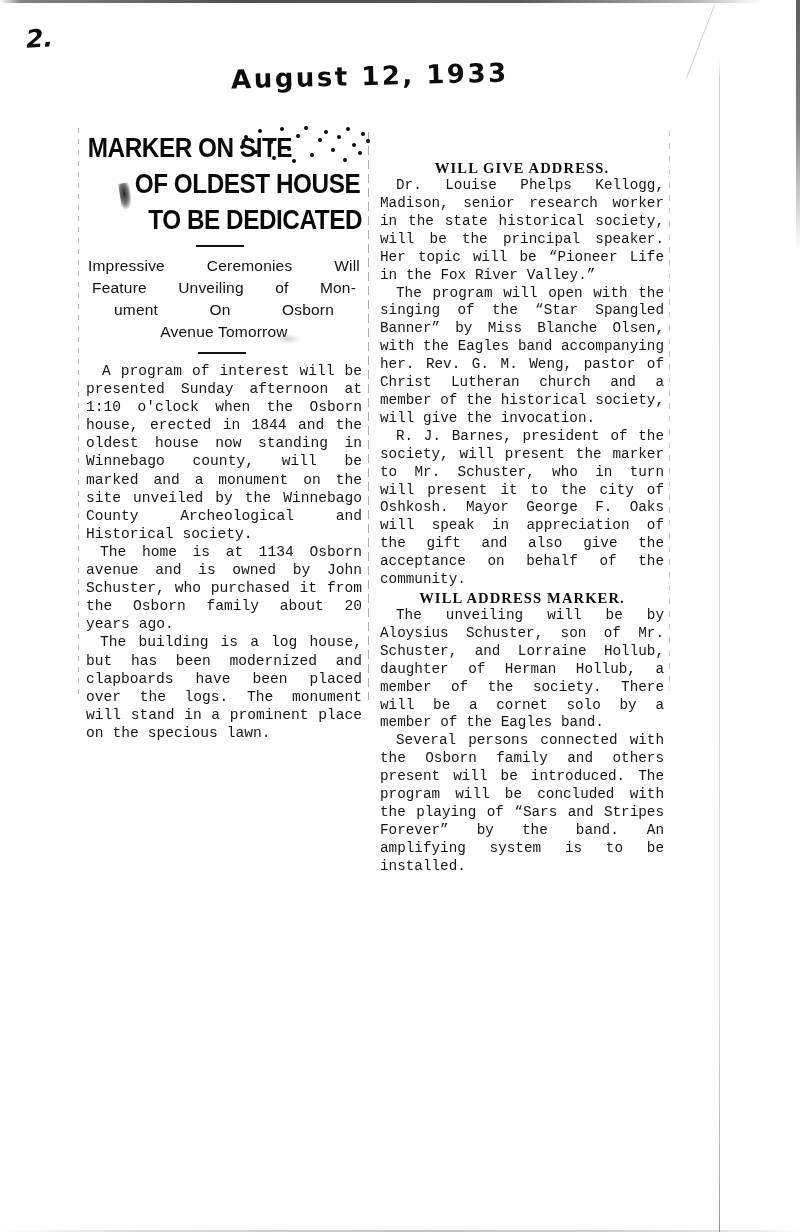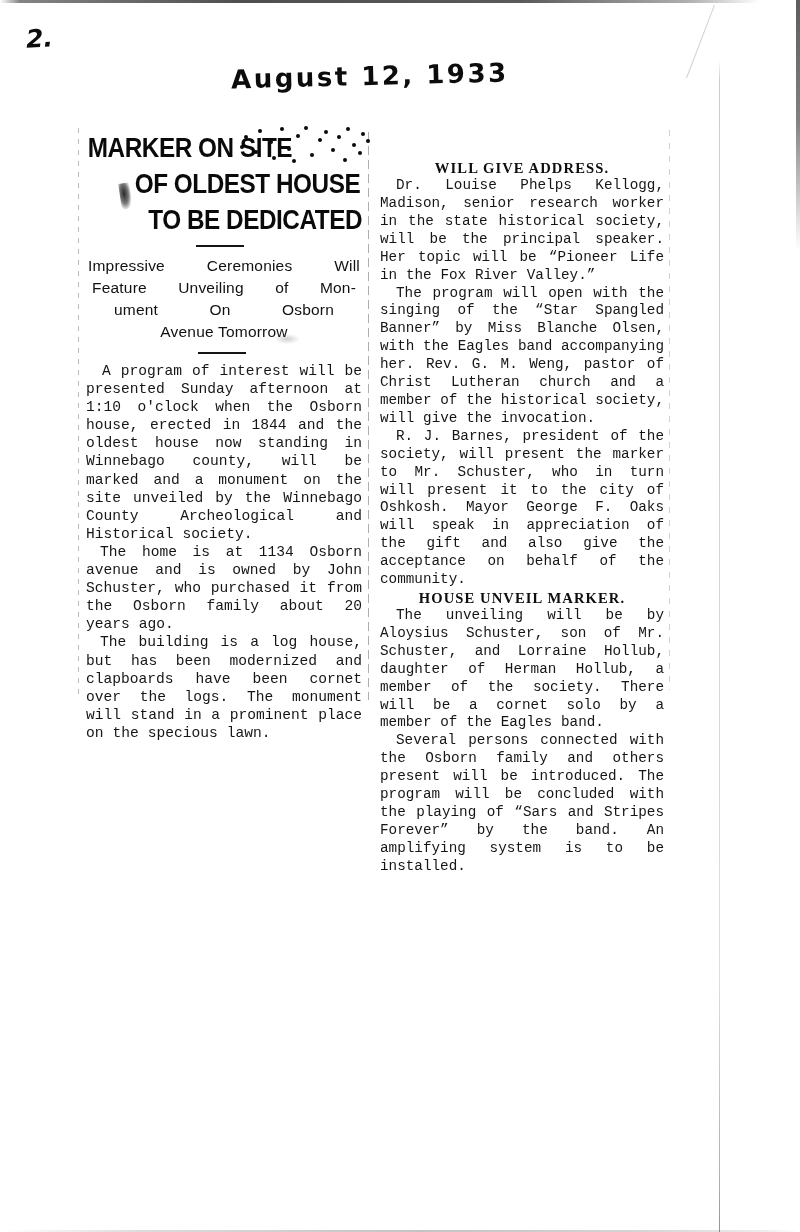--- a/index.html
+++ b/index.html
@@ -324,34 +324,34 @@
         <div class="d3">ument On Osborn</div>
         <div class="d4">Avenue Tomorrow</div>
         <div class="ink-blot"></div>
       </div>
 
       <div class="rule-short second"></div>
 
       <div class="body-text">
         <p>A program of interest will be presented Sunday afternoon at 1:10 o'clock when the Osborn house, erected in 1844 and the oldest house now standing in Winnebago county, will be marked and a monument on the site unveiled by the Winnebago County Archeological and Historical society.</p>
         <p class="tight">The home is at 1134 Osborn avenue and is owned by John Schuster, who purchased it from the Osborn family about 20 years ago.</p>
-        <p class="tight">The building is a log house, but has been modernized and clapboards have been cornet over the logs. The monument will stand in a prominent place on the specious lawn.</p>
+        <p class="tight">The building is a log house, but has been modernized and clapboards have been placed over the logs. The monument will stand in a prominent place on the specious lawn.</p>
       </div>
     </div>
 
     <div class="col" id="col-right">
       <div class="body-text">
 
         <div class="subhead">WILL GIVE ADDRESS.</div>
 
         <p>Dr. Louise Phelps Kellogg, Madison, senior research worker in the state historical society, will be the principal speaker. Her topic will be “Pioneer Life in the Fox River Valley.”</p>
         <p>The program will open with the singing of the “Star Spangled Banner” by Miss Blanche Olsen, with the Eagles band accompanying her. Rev. G. M. Weng, pastor of Christ Lutheran church and a member of the historical society, will give the invocation.</p>
         <p class="fade-soft">R. J. Barnes, president of the society, will present the marker to Mr. Schuster, who in turn will present it to the city of Oshkosh. Mayor George F. Oaks will speak in appreciation of the gift and also give the acceptance on behalf of the community.</p>
 
-        <div class="subhead">HOUSE UNVEIL MARKER.</div>
+        <div class="subhead">WILL ADDRESS MARKER.</div>
 
         <p class="fade-soft">The unveiling will be by Aloysius Schuster, son of Mr. Schuster, and Lorraine Hollub, daughter of Herman Hollub, a member of the society. There will be a cornet solo by a member of the Eagles band.</p>
         <p class="fade-r">Several persons connected with the Osborn family and others present will be introduced. The program will be concluded with the playing of “Sars and Stripes Forever” by the band. An amplifying system is to be installed.</p>
       </div>
     </div>
 
   </div>
 </div>
 
 </body></html>

